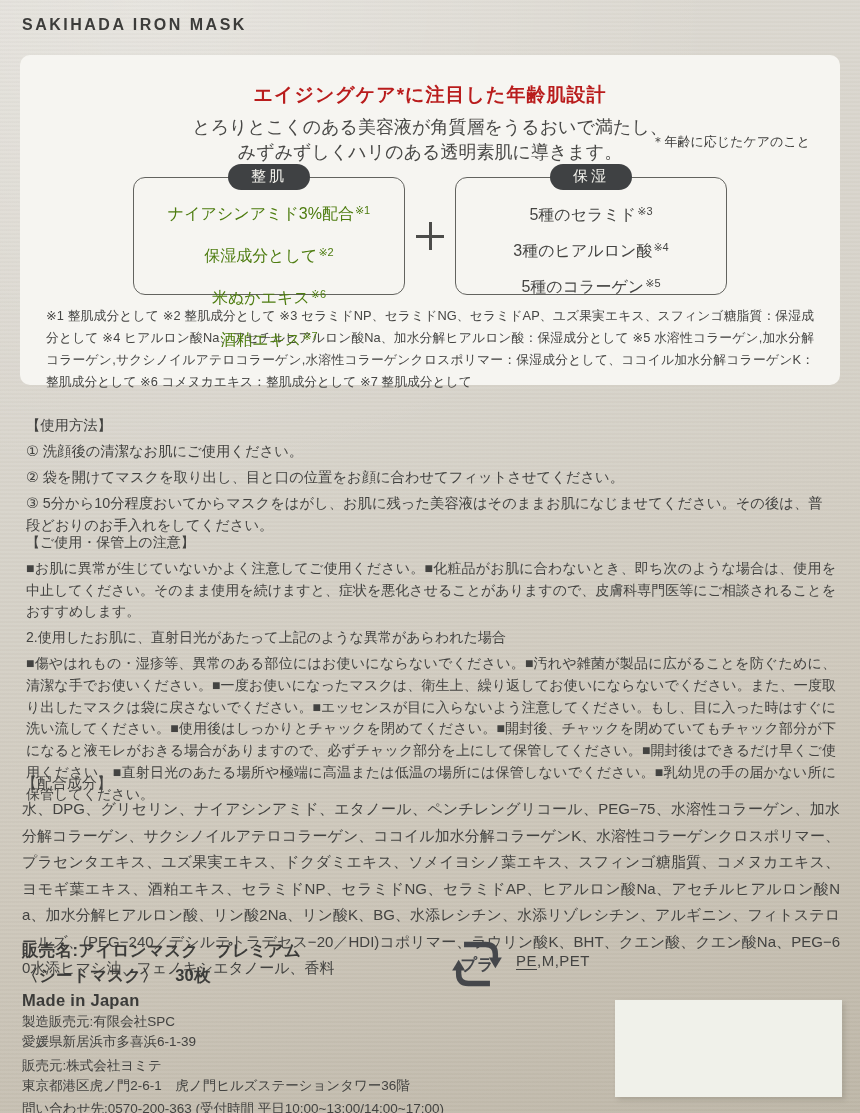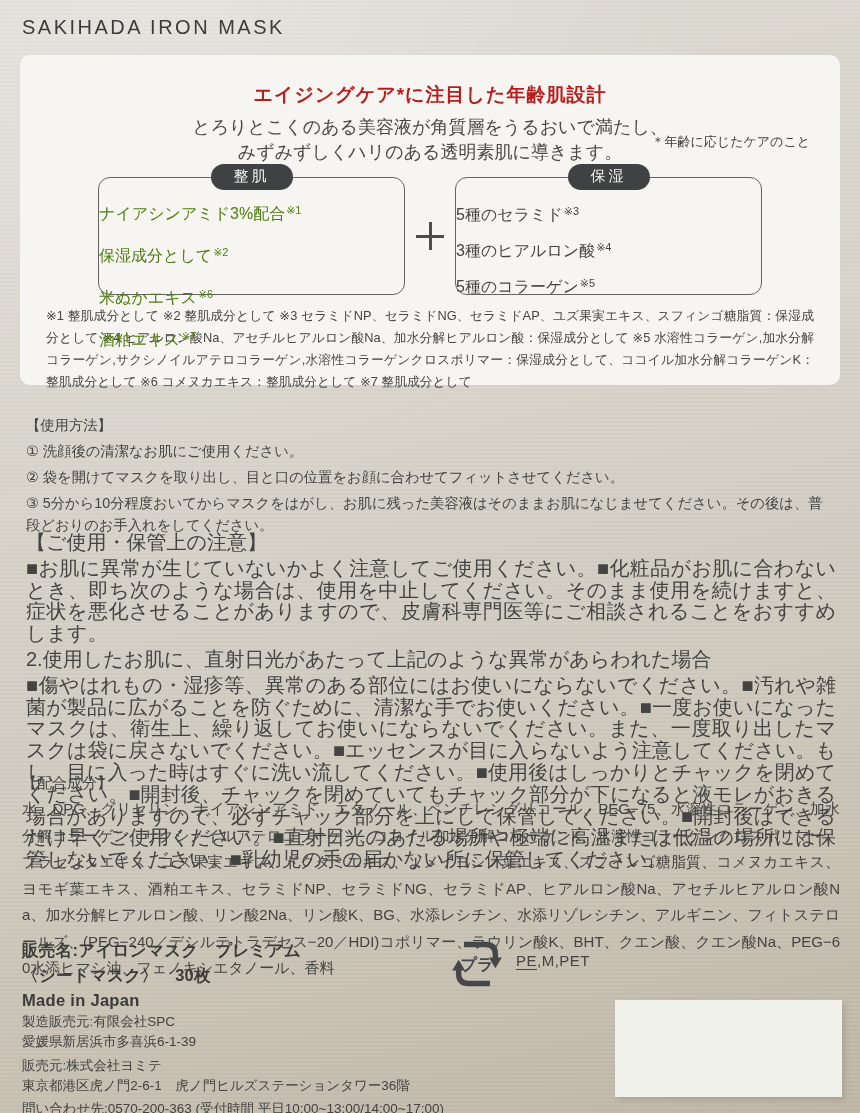--- a/index.html
+++ b/index.html
@@ -3,42 +3,42 @@
 <meta charset="utf-8">
 <style>
   html,body{margin:0;padding:0;}
   body{font-family:"Liberation Sans","DejaVu Sans",sans-serif;color:#3e3e3c;}
   .page{position:relative;width:860px;height:1113px;overflow:hidden;
     background:
       radial-gradient(120% 80% at 18% 0%, rgba(255,255,255,0.28), rgba(255,255,255,0) 55%),
       linear-gradient(165deg,#dedbd4 0%,#d8d4cb 38%,#cec8bc 68%,#beb7a8 100%);}
   .page::before{content:"";position:absolute;inset:0;pointer-events:none;
     background:repeating-linear-gradient(0deg,rgba(255,255,255,0.035) 0 2px,rgba(90,85,70,0.025) 2px 4px);}
-  .brand-title{position:absolute;left:22px;top:16px;font-size:20px;letter-spacing:2.5px;color:#3c3c3a;font-weight:400;}
+  .brand-title{position:absolute;left:22px;top:16px;font-size:16px;letter-spacing:2.5px;color:#3c3c3a;font-weight:700;}
   .card{position:absolute;left:20px;top:55px;width:820px;height:330px;background:#f6f5f1;border-radius:10px;}
   .card-headline{text-align:center;padding-top:27px;font-size:19px;font-weight:bold;letter-spacing:1px;color:#b91c1c;}
   .card-sub{text-align:center;font-size:18px;line-height:25px;margin-top:7px;color:#48484        6;}
   .card-sub div{color:#484846;}
   .card-note{position:absolute;top:78px;right:30px;font-size:13px;color:#45454   3;}
   .boxes{position:relative;display:flex;justify-content:center;align-items:stretch;margin-top:12px;}
-  .feat-box{position:relative;width:307px;height:118px;border:1.5px solid #63635f;border-radius:12px;box-sizing:border-box;}
+  .feat-box{position:relative;width:272px;height:118px;border:1.5px solid #63635f;border-radius:12px;box-sizing:border-box;text-align:center;}
   .pill{position:absolute;top:-14px;left:50%;transform:translateX(-50%);background:#3f4143;color:#f3f2ec;
     font-size:15px;letter-spacing:3px;padding:3px 23px 4px;border-radius:16px;white-space:nowrap;}
   .box-items-a{padding-top:13px;font-size:16px;line-height:39px;color:#4d7c0f;}
   .box-items-b{padding-top:17px;font-size:16px;line-height:33px;color:#454543;}
   .ref{font-size:11px;vertical-align:5px;margin-left:1px;}
   .plus-wrap{width:50px;display:flex;align-items:center;justify-content:center;}
   .plus{position:relative;width:28px;height:28px;}
   .plus::before,.plus::after{content:"";position:absolute;background:#4c4c4a;}
   .plus::before{left:0;top:12.5px;width:28px;height:3px;}
   .plus::after{left:12.5px;top:0;width:3px;height:28px;}
   .footnotes{margin:10px 26px 0;font-size:12.8px;line-height:22px;color:#454543;text-align:justify;word-break:break-all;overflow-wrap:anywhere;}
   .section{position:absolute;left:22px;width:818px;color:#434341;word-break:break-all;overflow-wrap:anywhere;}
   .sec-usage{top:410px;font-size:14.3px;line-height:22px;}
-  .sec-caution{top:528px;font-size:20px;line-height:21.8px;text-align:justify;}
+  .sec-caution{top:528px;font-size:14px;line-height:21.8px;text-align:justify;}
   .sec-caution p,.sec-usage p{margin:4px;}
   .sec-ingredients{top:770px;font-size:15px;line-height:26.5px;text-align:justify;}
   .sec-ingredients .heading{line-height:26px;}
   .heading{font-weight:normal;}
   .sec-product{top:938px;font-size:16.5px;line-height:25px;font-weight:bold;color:#3b3b39;letter-spacing:0.3px;}
   .sec-company{top:1012px;font-size:13.5px;line-height:20px;color:#45454   3;}
   .sec-company .grp{margin-bottom:3.5px;}
   .recycle{position:absolute;left:450px;top:939px;display:flex;align-items:flex-start;}
   .recycle-materials{margin-left:12px;margin-top:13px;font-size:15px;color:#434341;letter-spacing:0.5px;}
   .mat-primary{border-bottom:1.5px solid #434341;padding-bottom:0;}

